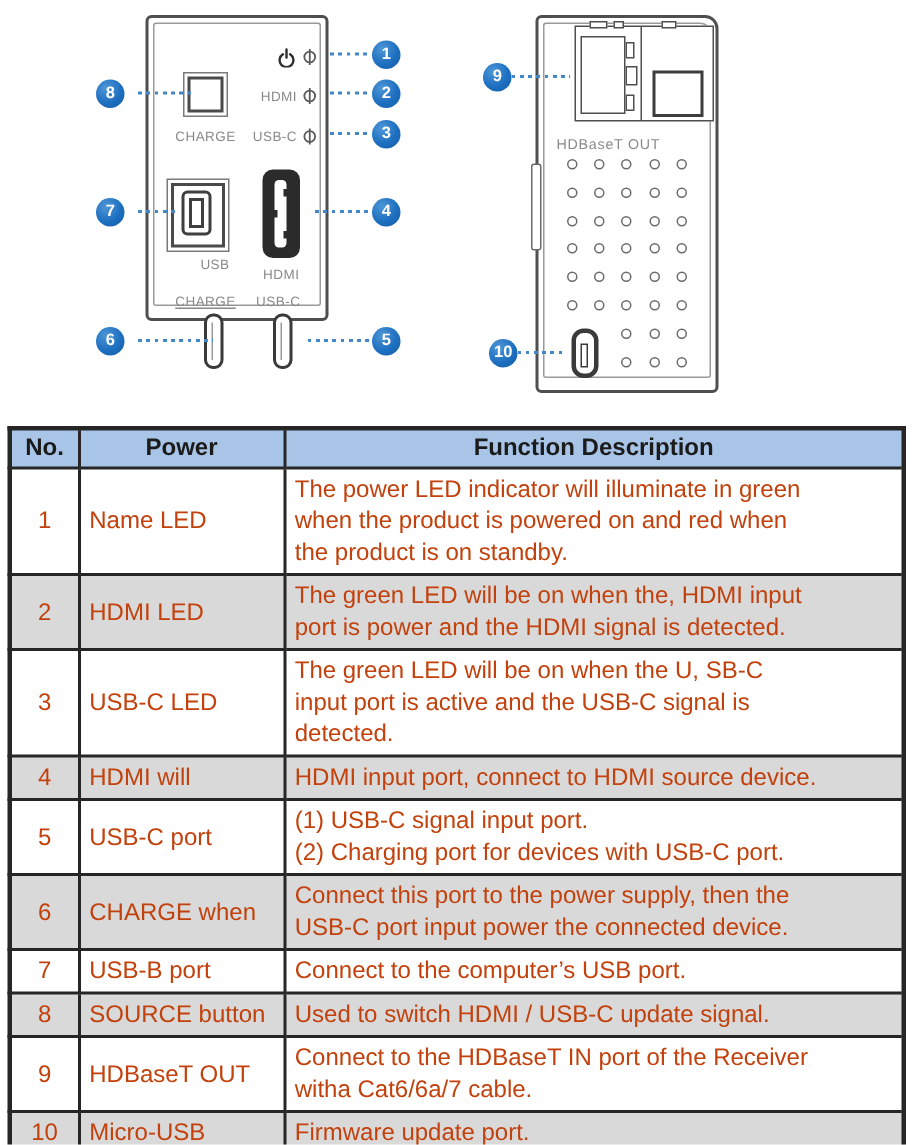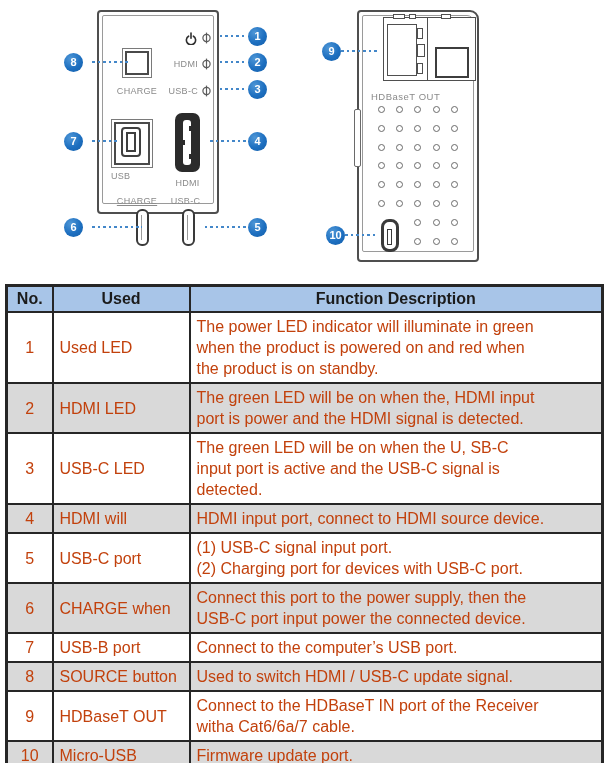--- a/index.html
+++ b/index.html
@@ -87,21 +87,21 @@
       <div class="inner"></div>
     </div>
     <div class="dev-label" style="left:9px;top:74px;width:58px;text-align:center;">CHARGE</div>
 
     <div class="usbb" style="left:12px;top:107px;width:42px;height:49px;">
       <div class="frame"></div>
       <div class="conn">
         <div class="pin"></div>
       </div>
     </div>
-    <div class="dev-label" style="left:12px;top:159px;width:42px;text-align:left;">USB</div>
+    <div class="dev-label" style="left:12px;top:159px;width:42px;text-align:right;">USB</div>
 
     <div class="hdmi-port" style="left:76px;top:101px;width:25px;height:59px;">
       <div class="hdmi-slot">
         <span class="mk" style="right:-1px;top:6px;"></span>
         <span class="mk" style="right:-1px;bottom:6px;"></span>
         <span class="mk" style="left:-1px;top:20px;"></span>
       </div>
     </div>
     <div class="dev-label" style="left:71px;top:166px;width:35px;text-align:center;">HDMI</div>
 
@@ -191,28 +191,28 @@
   <div class="callout" style="left:64px;top:131.5px;">7</div>
   <div class="callout" style="left:64px;top:52.5px;">8</div>
   <div class="callout" style="left:322px;top:41.5px;">9</div>
   <div class="callout" style="left:326px;top:225.5px;">10</div>
 </div>
 
 <table>
   <thead>
     <tr>
       <th class="col-no">No.</th>
-      <th class="col-name">Used</th>
+      <th class="col-name">Power</th>
       <th class="col-desc">Function Description</th>
     </tr>
   </thead>
   <tbody id="table-body">
       <tr>
         <td class="col-no">1</td>
-        <td class="col-name">Used LED</td>
+        <td class="col-name">Name LED</td>
         <td class="col-desc">The power LED indicator will illuminate in green
 when the product is powered on and red when
 the product is on standby.</td>
       </tr>
       <tr>
         <td class="col-no">2</td>
         <td class="col-name">HDMI LED</td>
         <td class="col-desc">The green LED will be on when the, HDMI input
 port is power and the HDMI signal is detected.</td>
       </tr>

